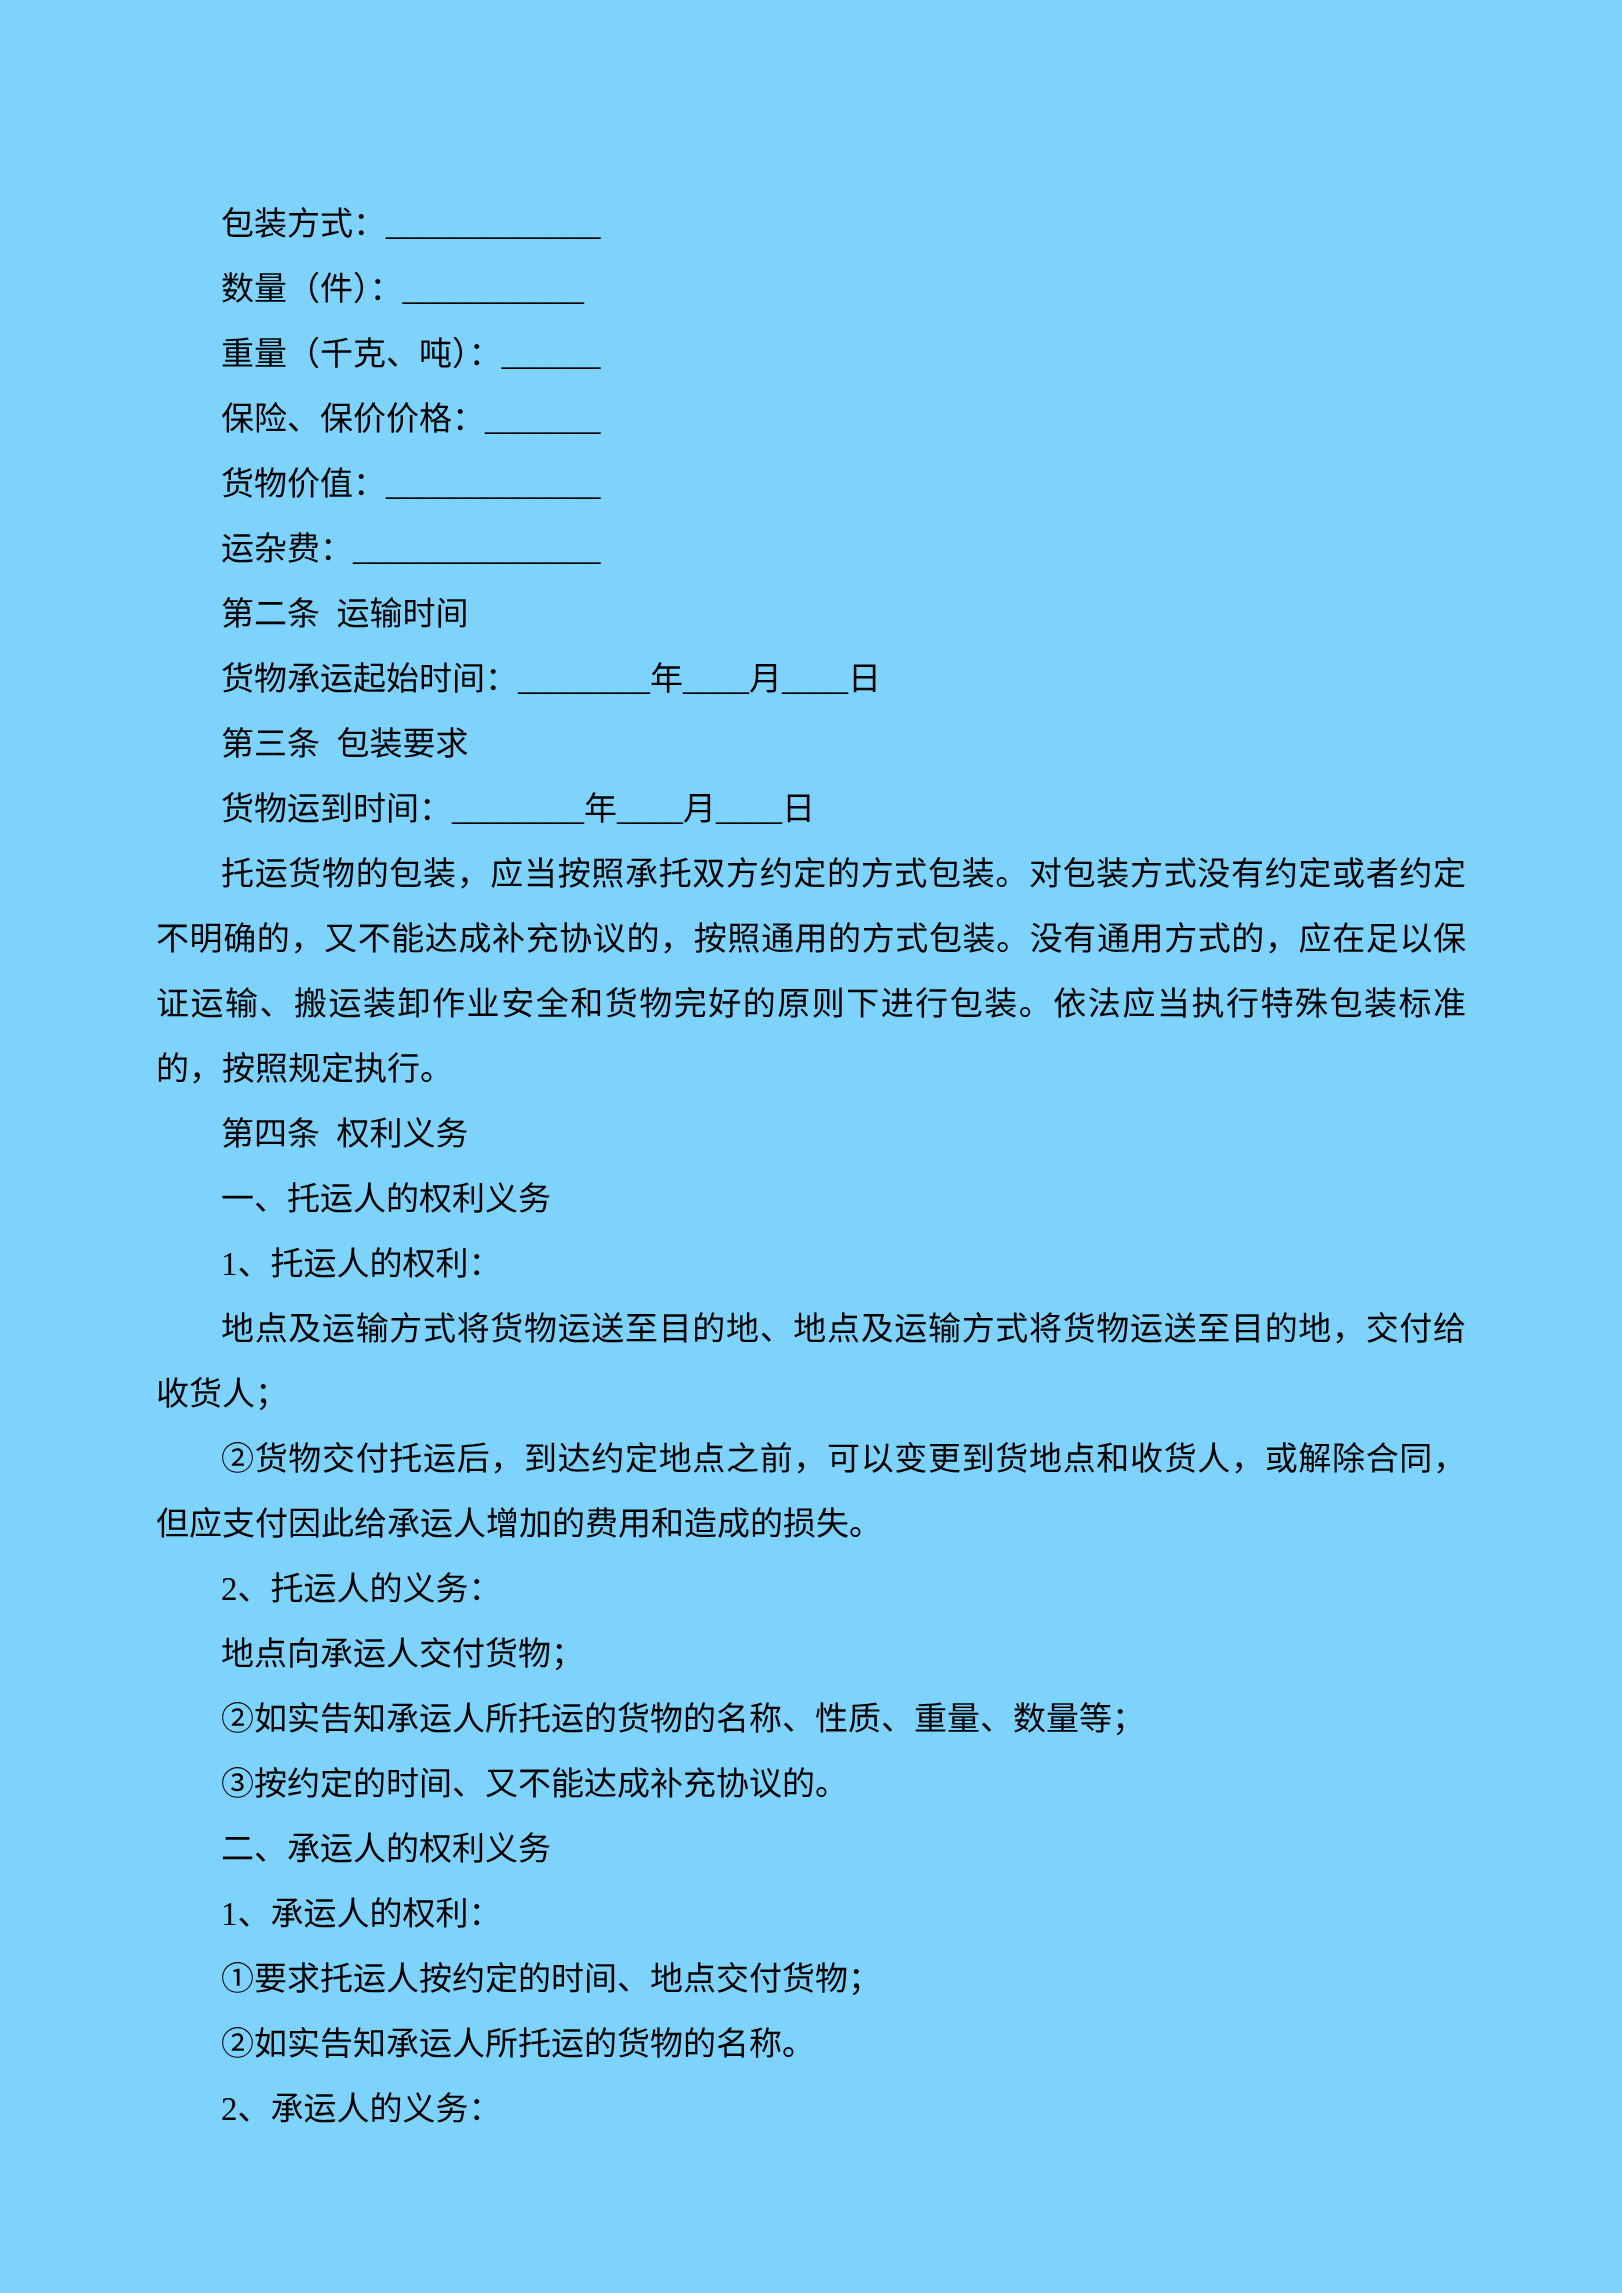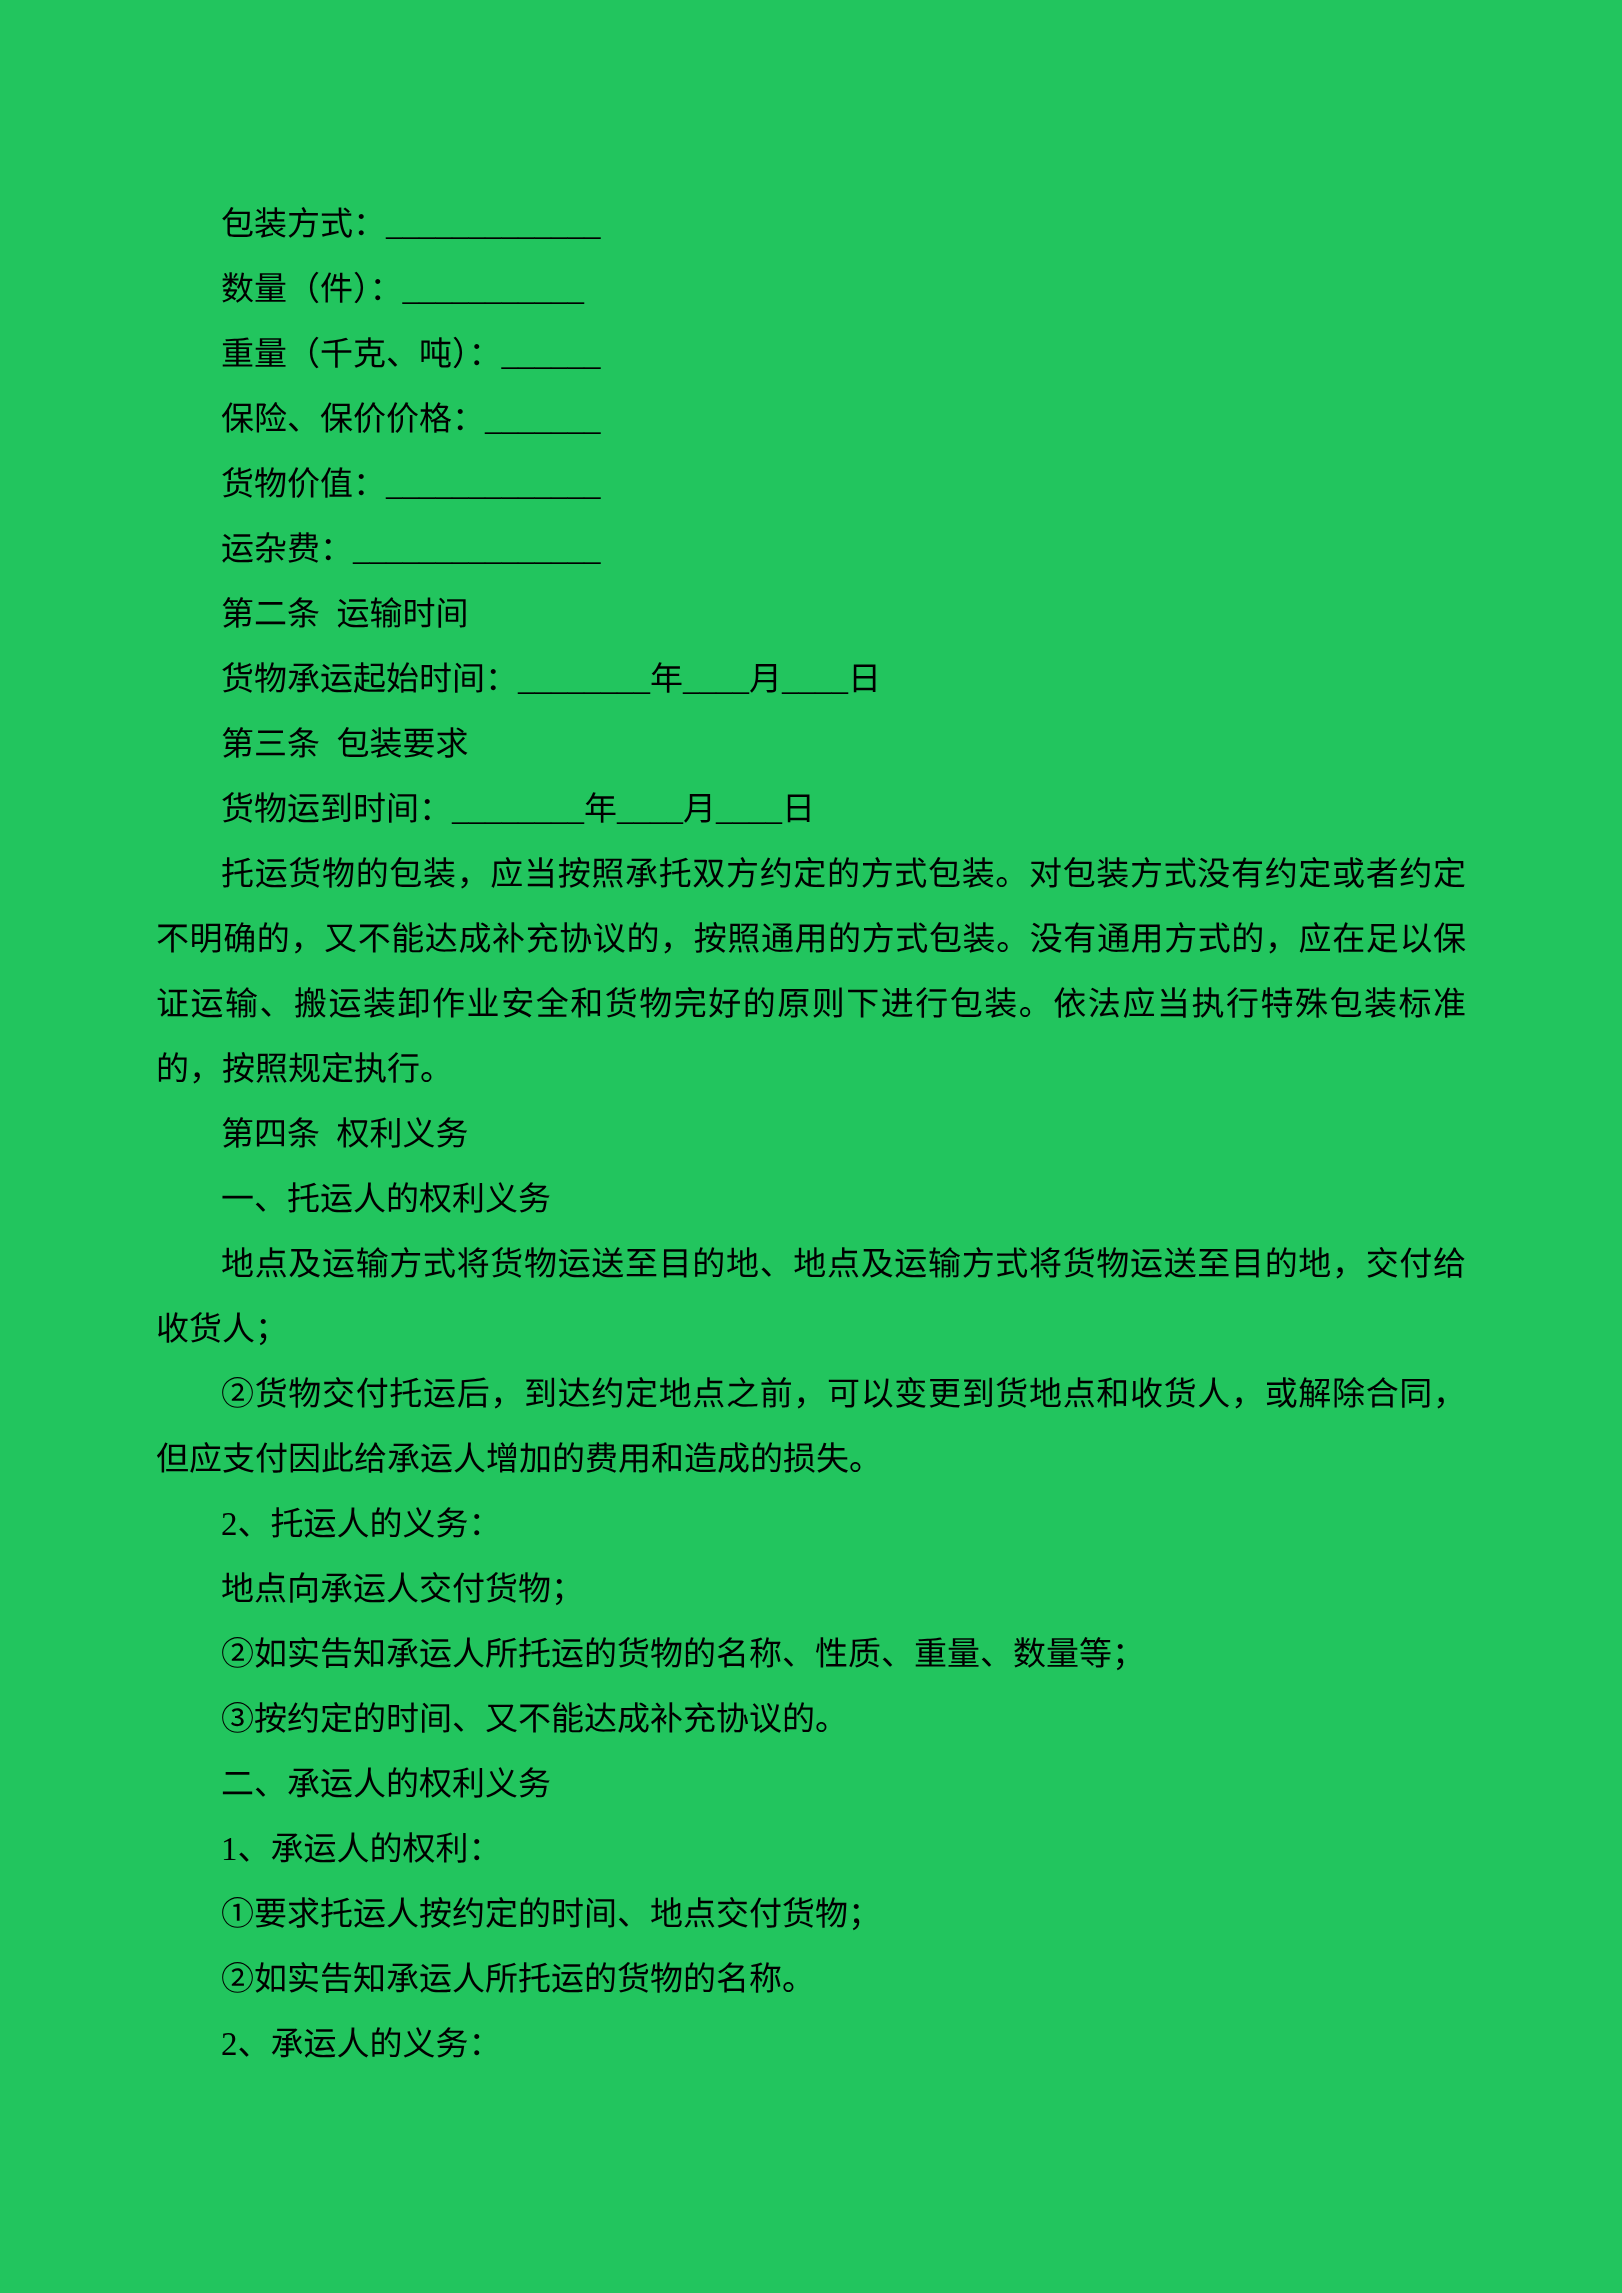--- a/index.html
+++ b/index.html
@@ -9,21 +9,21 @@
       width: 1623px;
       height: 2294px;
       position: relative;
       font-family: "Liberation Serif", "DejaVu Serif", serif;
       color: #000000;
       overflow: hidden;
     }
     .page {
       position: absolute;
       inset: 0;
-      background: #22c55e;
+      background: #7dd3fc;
       padding: 192px 157px 0 156px;
     }
     .line {
       font-size: 33px;
       line-height: 65px;
       text-indent: 65px;
       text-align: justify;
       color: #000000;
       font-weight: 400;
     }
@@ -38,20 +38,21 @@
   <p class="line">保险、保价价格：_______</p>
   <p class="line">货物价值：_____________</p>
   <p class="line">运杂费：_______________</p>
   <p class="line">第二条&nbsp;&nbsp;运输时间</p>
   <p class="line">货物承运起始时间：________年____月____日</p>
   <p class="line">第三条&nbsp;&nbsp;包装要求</p>
   <p class="line">货物运到时间：________年____月____日</p>
   <p class="line">托运货物的包装，应当按照承托双方约定的方式包装。对包装方式没有约定或者约定不明确的，又不能达成补充协议的，按照通用的方式包装。没有通用方式的，应在足以保证运输、搬运装卸作业安全和货物完好的原则下进行包装。依法应当执行特殊包装标准的，按照规定执行。</p>
   <p class="line">第四条&nbsp;&nbsp;权利义务</p>
   <p class="line">一、托运人的权利义务</p>
+  <p class="line">1、托运人的权利：</p>
   <p class="line">地点及运输方式将货物运送至目的地、地点及运输方式将货物运送至目的地，交付给收货人；</p>
   <p class="line">②货物交付托运后，到达约定地点之前，可以变更到货地点和收货人，或解除合同，但应支付因此给承运人增加的费用和造成的损失。</p>
   <p class="line">2、托运人的义务：</p>
   <p class="line">地点向承运人交付货物；</p>
   <p class="line">②如实告知承运人所托运的货物的名称、性质、重量、数量等；</p>
   <p class="line">③按约定的时间、又不能达成补充协议的。</p>
   <p class="line">二、承运人的权利义务</p>
   <p class="line">1、承运人的权利：</p>
   <p class="line">①要求托运人按约定的时间、地点交付货物；</p>
   <p class="line">②如实告知承运人所托运的货物的名称。</p>

